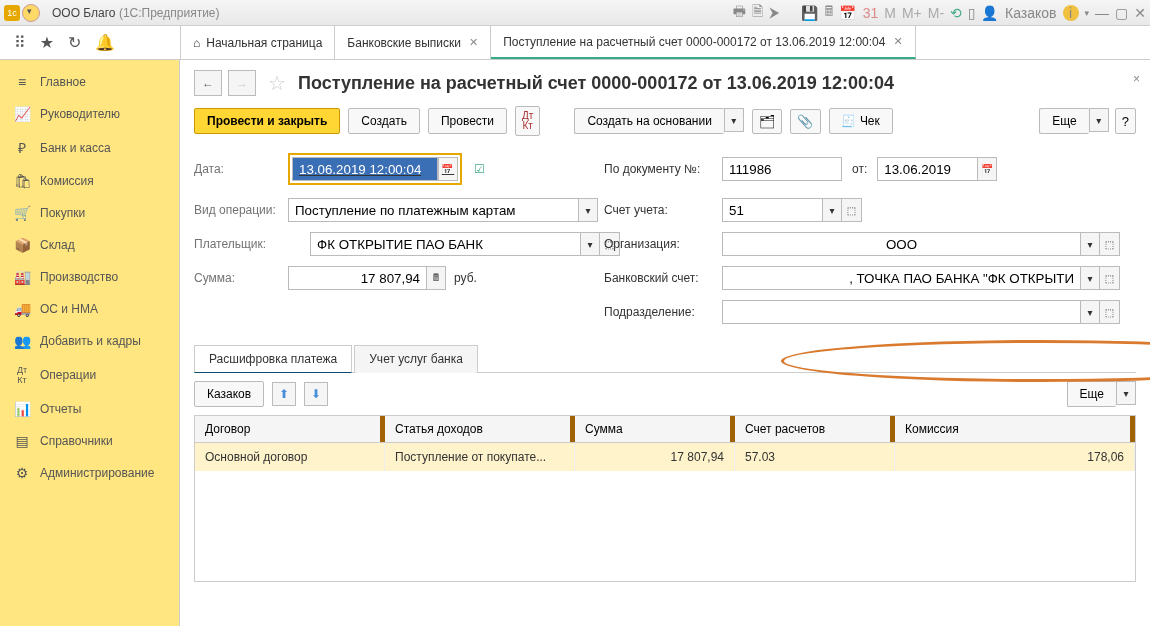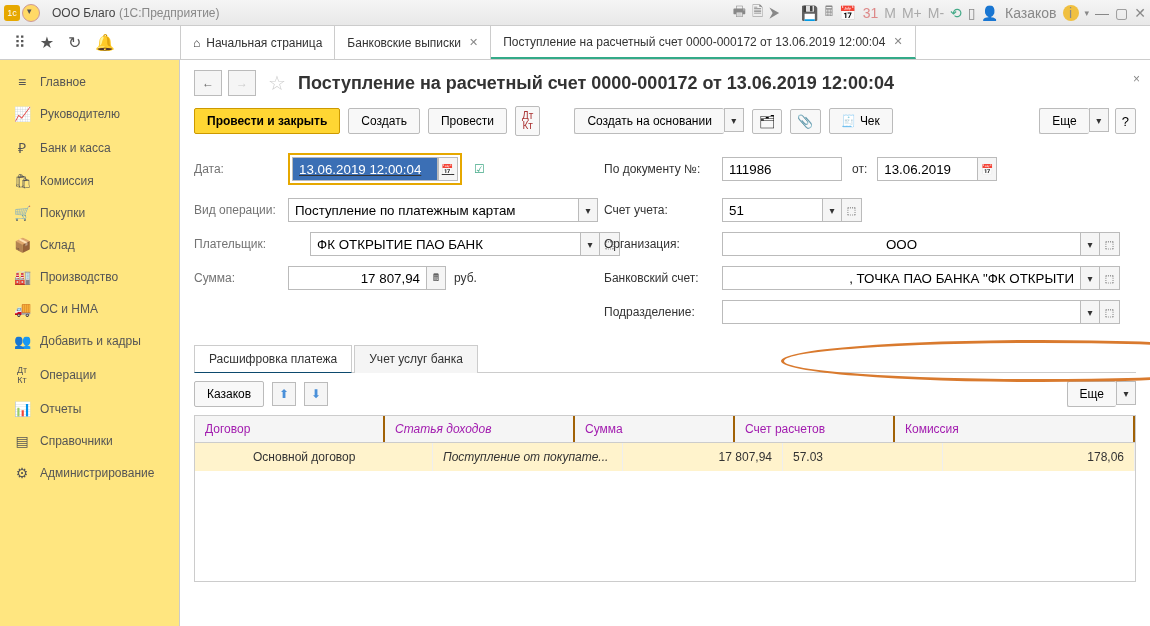--- a/index.html
+++ b/index.html
@@ -51,24 +51,24 @@
 .sum-input { text-align:right; width:138px;}
 .rub { margin-left:8px;}
 .ellipse { position:absolute; border:3px solid #d97a2e; border-radius:50%; width:520px; height:42px; left:601px; top:280px; pointer-events:none;}
 .sub-tabs { display:flex; border-bottom:1px solid #ccc; margin-top:20px;}
 .sub-tab { border:1px solid #ccc; border-bottom:none; padding:6px 14px; background:#f5f5f5; cursor:pointer; margin-right:2px; position:relative; top:1px;}
 .sub-tab.active { background:#fff; border-bottom:1px solid #0c4a6e;}
 .sub-toolbar { display:flex; align-items:center; gap:8px; padding:8px 0;}
 .arrow-btn { width:24px; height:24px; border:1px solid #bbb; background:#f5f5f5; display:flex; align-items:center; justify-content:center; color:#4a90d9; cursor:pointer;}
 .table { border:1px solid #ccc; width:100%;}
 .table-header { display:flex; background:#f5f5f5; border-bottom:1px solid #ccc;}
-.th { padding:6px 10px; border-right:2px solid #a16207; color:#a21caf;}
-.table-row { display:flex; background:#fff3cc;padding-left:48px;}
+.th { padding:6px 10px; border-right:5px solid #a16207; color:#000000;}
+.table-row { display:flex; background:#fff3cc;}
 .td { padding:7px 10px; border-right:1px solid #eee;}
-.col1{width:190px;} .col2{width:190px;font-style:italic;} .col3{width:160px; text-align:right;} .col4{width:160px;} .col5{flex:1; text-align:right;}
+.col1{width:190px;} .col2{width:190px;} .col3{width:160px; text-align:right;} .col4{width:160px;} .col5{flex:1; text-align:right;}
 .table-body-empty { height:110px; background:#fff;}
 .right-btns{margin-left:auto;}
 .green-icon{color:#4a8a3a;font-size:14px;}
 .info-circle{width:16px;height:16px;border-radius:50%;background:#f0c040;color:#fff;font-size:11px;display:inline-flex;align-items:center;justify-content:center;}
 </style>
 </head>
 <body>
 
 <div class="titlebar">
   <span class="logo">1c</span>

